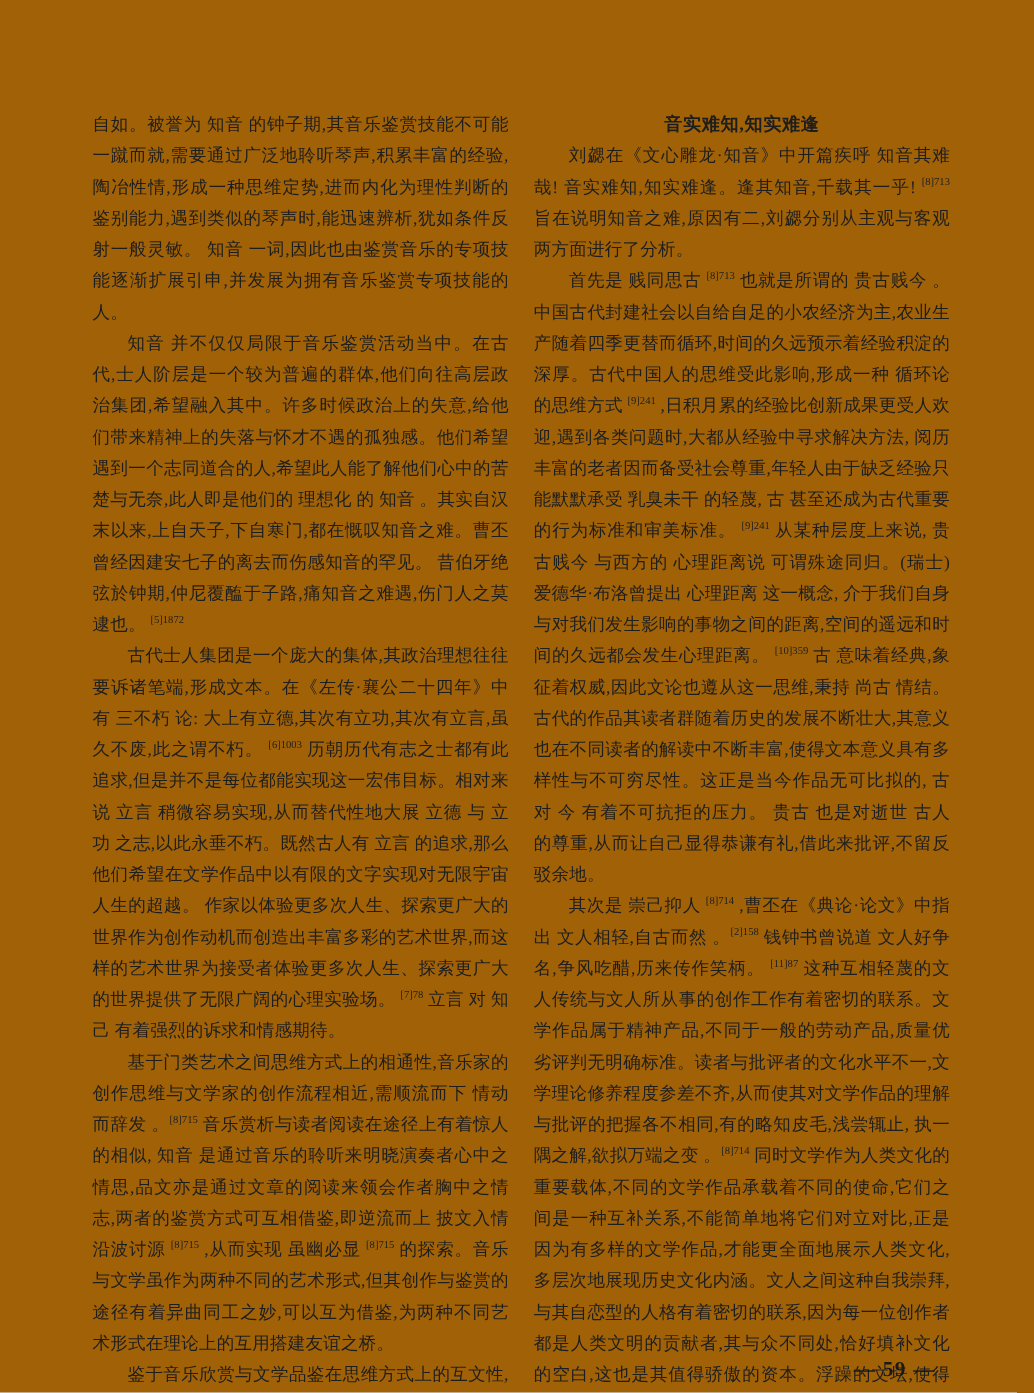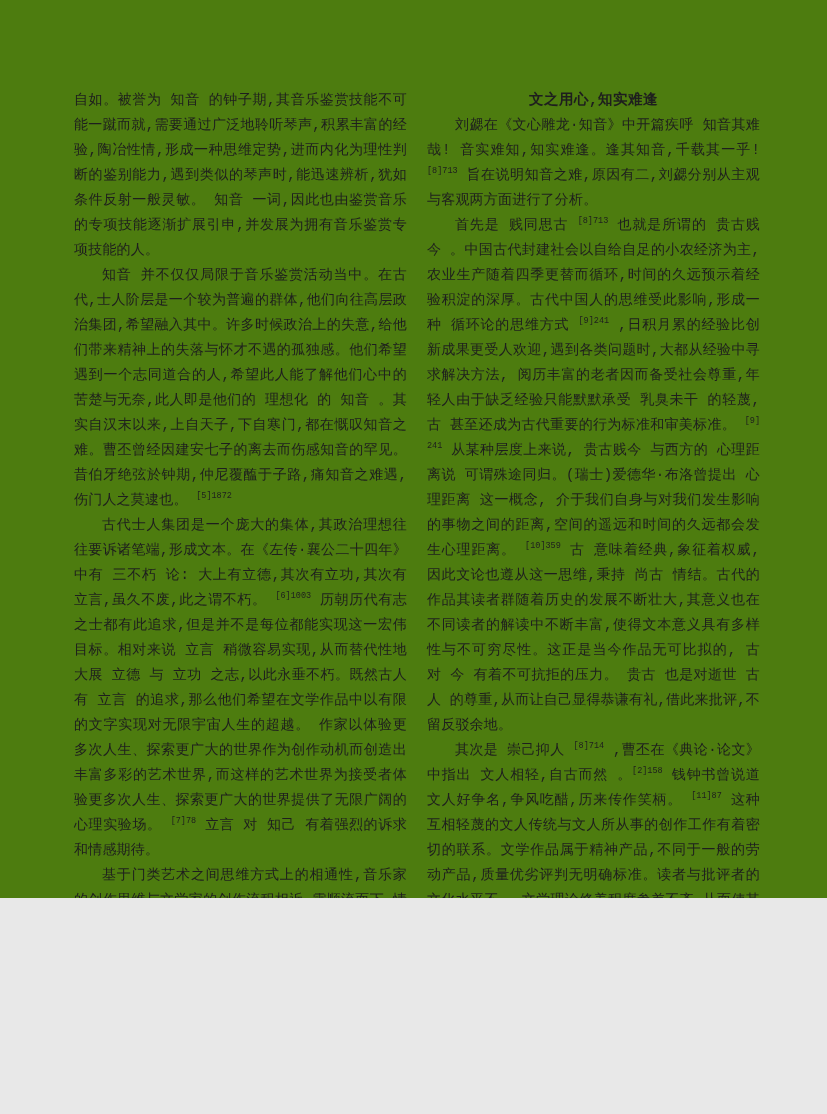--- a/index.html
+++ b/index.html
@@ -3,25 +3,25 @@
 <meta charset="utf-8">
 <style>
   html, body {
     margin: 0;
     padding: 0;
     background: #e8e8e8;
   }
   .page {
     position: relative;
     width: 827px;
-    height: 898px;
+    height: 1114px;
     margin: 0 auto;
-    background: #4d7c0f;
+    background: #a16207;
     overflow: hidden;
-    font-family: Liberation Mono, monospace;
+    font-family: Liberation Serif, serif;
     color: #1e1e1e;
   }
   .col {
     position: absolute;
     top: 88px;
     width: 333px;
     text-align: justify;
     text-justify: inter-ideograph;
   }
   .col-left  { left: 74px;  }
@@ -63,21 +63,21 @@
 
 <div class="page">
   <div class="col col-left" id="col-left">
       <p class="para">自如。被誉为 知音 的钟子期,其音乐鉴赏技能不可能一蹴而就,需要通过广泛地聆听琴声,积累丰富的经验,陶冶性情,形成一种思维定势,进而内化为理性判断的鉴别能力,遇到类似的琴声时,能迅速辨析,犹如条件反射一般灵敏。 知音 一词,因此也由鉴赏音乐的专项技能逐渐扩展引申,并发展为拥有音乐鉴赏专项技能的人。</p>
       <p class="para indent">知音 并不仅仅局限于音乐鉴赏活动当中。在古代,士人阶层是一个较为普遍的群体,他们向往高层政治集团,希望融入其中。许多时候政治上的失意,给他们带来精神上的失落与怀才不遇的孤独感。他们希望遇到一个志同道合的人,希望此人能了解他们心中的苦楚与无奈,此人即是他们的 理想化 的 知音 。其实自汉末以来,上自天子,下自寒门,都在慨叹知音之难。曹丕曾经因建安七子的离去而伤感知音的罕见。 昔伯牙绝弦於钟期,仲尼覆醢于子路,痛知音之难遇,伤门人之莫逮也。 <sup class="cite">[5]1872</sup></p>
       <p class="para indent">古代士人集团是一个庞大的集体,其政治理想往往要诉诸笔端,形成文本。在《左传·襄公二十四年》中有 三不朽 论: 大上有立德,其次有立功,其次有立言,虽久不废,此之谓不朽。 <sup class="cite">[6]1003</sup> 历朝历代有志之士都有此追求,但是并不是每位都能实现这一宏伟目标。相对来说 立言 稍微容易实现,从而替代性地大展 立德 与 立功 之志,以此永垂不朽。既然古人有 立言 的追求,那么他们希望在文学作品中以有限的文字实现对无限宇宙人生的超越。 作家以体验更多次人生、探索更广大的世界作为创作动机而创造出丰富多彩的艺术世界,而这样的艺术世界为接受者体验更多次人生、探索更广大的世界提供了无限广阔的心理实验场。 <sup class="cite">[7]78</sup> 立言 对 知己 有着强烈的诉求和情感期待。</p>
       <p class="para indent">基于门类艺术之间思维方式上的相通性,音乐家的创作思维与文学家的创作流程相近,需顺流而下 情动而辞发 。<sup class="cite">[8]715</sup> 音乐赏析与读者阅读在途径上有着惊人的相似, 知音 是通过音乐的聆听来明晓演奏者心中之情思,品文亦是通过文章的阅读来领会作者胸中之情志,两者的鉴赏方式可互相借鉴,即逆流而上 披文入情 沿波讨源 <sup class="cite">[8]715</sup> ,从而实现 虽幽必显 <sup class="cite">[8]715</sup> 的探索。音乐与文学虽作为两种不同的艺术形式,但其创作与鉴赏的途径有着异曲同工之妙,可以互为借鉴,为两种不同艺术形式在理论上的互用搭建友谊之桥。</p>
       <p class="para indent">鉴于音乐欣赏与文学品鉴在思维方式上的互文性, 知音 一词超越传统意义上的音乐鉴赏技能以及拥有音乐鉴赏专项技能的人,渐渐融入到文学活动中。刘勰将文学活动中的 知音 一词运用到《文心雕龙》中,作为文学鉴赏的专篇,有其内在的逻辑性。如《序志》云: 言为文之用心 ,《知音》亦云 觇文辄见其心 ,故 知音 也就是知 文之用心 。</p>
     </div>
   <div class="col col-right">
-    <h3 class="section-heading">文之用心,知实难逢</h3>
+    <h3 class="section-heading">音实难知,知实难逢</h3>
     <div id="col-right-paras">
         <p class="para indent">刘勰在《文心雕龙·知音》中开篇疾呼 知音其难哉! 音实难知,知实难逢。逢其知音,千载其一乎! <sup class="cite">[8]713</sup> 旨在说明知音之难,原因有二,刘勰分别从主观与客观两方面进行了分析。</p>
         <p class="para indent">首先是 贱同思古 <sup class="cite">[8]713</sup> 也就是所谓的 贵古贱今 。中国古代封建社会以自给自足的小农经济为主,农业生产随着四季更替而循环,时间的久远预示着经验积淀的深厚。古代中国人的思维受此影响,形成一种 循环论的思维方式 <sup class="cite">[9]241</sup> ,日积月累的经验比创新成果更受人欢迎,遇到各类问题时,大都从经验中寻求解决方法, 阅历丰富的老者因而备受社会尊重,年轻人由于缺乏经验只能默默承受 乳臭未干 的轻蔑, 古 甚至还成为古代重要的行为标准和审美标准。 <sup class="cite">[9]241</sup> 从某种层度上来说, 贵古贱今 与西方的 心理距离说 可谓殊途同归。(瑞士)爱德华·布洛曾提出 心理距离 这一概念, 介于我们自身与对我们发生影响的事物之间的距离,空间的遥远和时间的久远都会发生心理距离。 <sup class="cite">[10]359</sup> 古 意味着经典,象征着权威,因此文论也遵从这一思维,秉持 尚古 情结。古代的作品其读者群随着历史的发展不断壮大,其意义也在不同读者的解读中不断丰富,使得文本意义具有多样性与不可穷尽性。这正是当今作品无可比拟的, 古 对 今 有着不可抗拒的压力。 贵古 也是对逝世 古人 的尊重,从而让自己显得恭谦有礼,借此来批评,不留反驳余地。</p>
         <p class="para indent">其次是 崇己抑人 <sup class="cite">[8]714</sup> ,曹丕在《典论·论文》中指出 文人相轻,自古而然 。<sup class="cite">[2]158</sup> 钱钟书曾说道 文人好争名,争风吃醋,历来传作笑柄。 <sup class="cite">[11]87</sup> 这种互相轻蔑的文人传统与文人所从事的创作工作有着密切的联系。文学作品属于精神产品,不同于一般的劳动产品,质量优劣评判无明确标准。读者与批评者的文化水平不一,文学理论修养程度参差不齐,从而使其对文学作品的理解与批评的把握各不相同,有的略知皮毛,浅尝辄止, 执一隅之解,欲拟万端之变 。<sup class="cite">[8]714</sup> 同时文学作为人类文化的重要载体,不同的文学作品承载着不同的使命,它们之间是一种互补关系,不能简单地将它们对立对比,正是因为有多样的文学作品,才能更全面地展示人类文化,多层次地展现历史文化内涵。文人之间这种自我崇拜,与其自恋型的人格有着密切的联系,因为每一位创作者都是人类文明的贡献者,其与众不同处,恰好填补文化的空白,这也是其值得骄傲的资本。浮躁的文坛,使得文人很难拥有 虚静 的状态,去品评文章,去寻找共鸣。</p>
       </div>
   </div>
   <div class="page-number">— 59 —</div>
 </div>
 
 </body></html>

